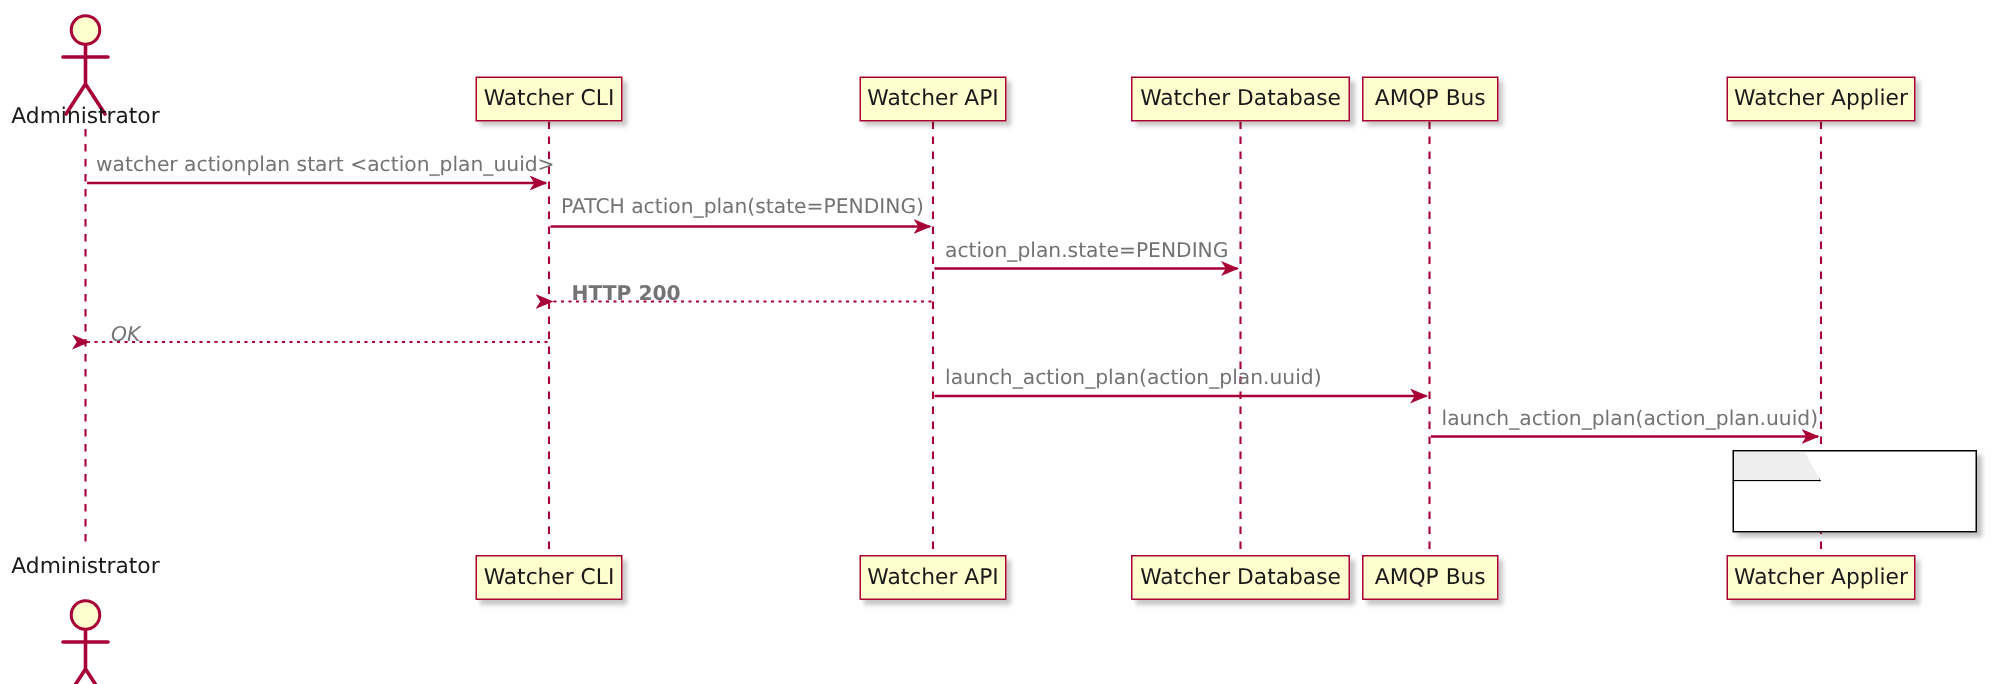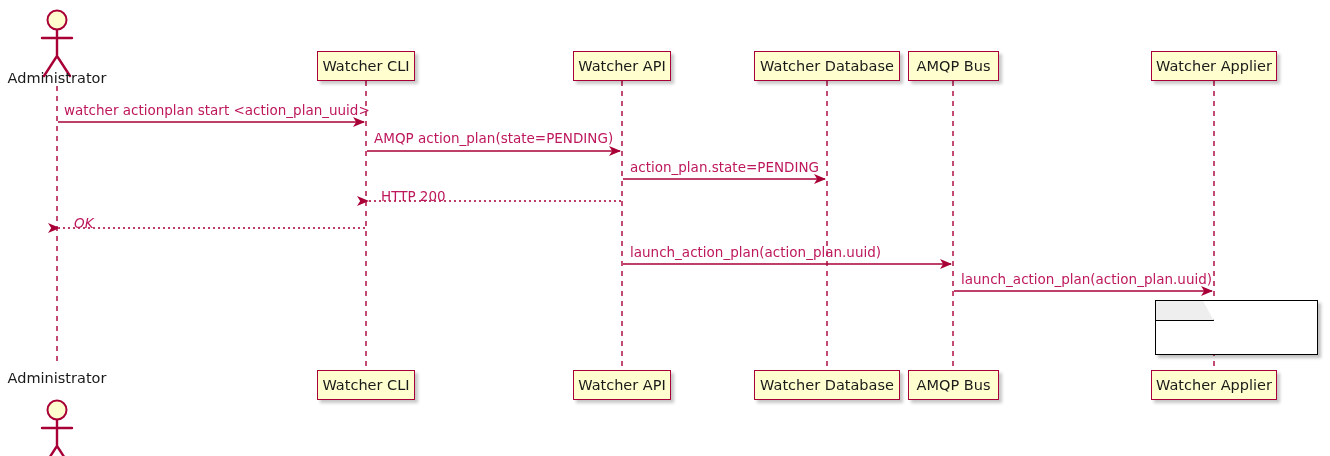--- a/index.html
+++ b/index.html
@@ -50,21 +50,21 @@
     color: #1A1A1A;
     font-family: "DejaVu Sans", sans-serif;
     white-space: nowrap;
     text-align: center;
     line-height: 1;
   }
   
   .msg-label {
     position: absolute;
     font-size: 13.5px;
-    color: #be185d;
+    color: #737373;
     font-family: "DejaVu Sans", sans-serif;
     white-space: nowrap;
     line-height: 1;
   }
   
   .ref-box {
     position: absolute;
     box-sizing: border-box;
     background: #FFFFFF;
     border: 1.5px solid #000000;
@@ -135,23 +135,23 @@
       <div class="participant-box" style="left: 908px; top: 370px; width: 91px; height: 30px;">AMQP Bus</div>
       <div class="participant-box" style="left: 1151px; top: 51px; width: 126px; height: 30px;">Watcher Applier</div>
       <div class="participant-box" style="left: 1151px; top: 370px; width: 126px; height: 30px;">Watcher Applier</div>
     </div>
   <div id="actor-labels">
       <div class="actor-label" style="left: -3px; top: 71px; width: 120px;">Administrator</div>
       <div class="actor-label" style="left: -3px; top: 371px; width: 120px;">Administrator</div>
     </div>
   <div id="message-labels">
       <div class="msg-label" style="left: 64px; top: 104px;">watcher actionplan start &lt;action_plan_uuid&gt;</div>
-      <div class="msg-label" style="left: 374px; top: 132px;">AMQP action_plan(state=PENDING)</div>
+      <div class="msg-label" style="left: 374px; top: 132px;">PATCH action_plan(state=PENDING)</div>
       <div class="msg-label" style="left: 630px; top: 161px; text-align: right;">action_plan.state=PENDING</div>
-      <div class="msg-label" style="left: 381px; top: 190px;">HTTP 200</div>
+      <div class="msg-label" style="left: 381px; top: 190px; font-weight: bold;">HTTP 200</div>
       <div class="msg-label" style="left: 74px; top: 217px; font-style: italic;">OK</div>
       <div class="msg-label" style="left: 630px; top: 246px;">launch_action_plan(action_plan.uuid)</div>
       <div class="msg-label" style="left: 961px; top: 273px;">launch_action_plan(action_plan.uuid)</div>
     </div>
 
   <div class="ref-box" id="ref-box" style="left: 1155px; top: 300px; width: 163px; height: 55px;">
     <div class="ref-tab" id="ref-tab" style="width: 58px; height: 20px; clip-path: polygon(0px 0px, 47px 0px, 58px 20px, 0px 20px);"></div>
 
   </div>
 

